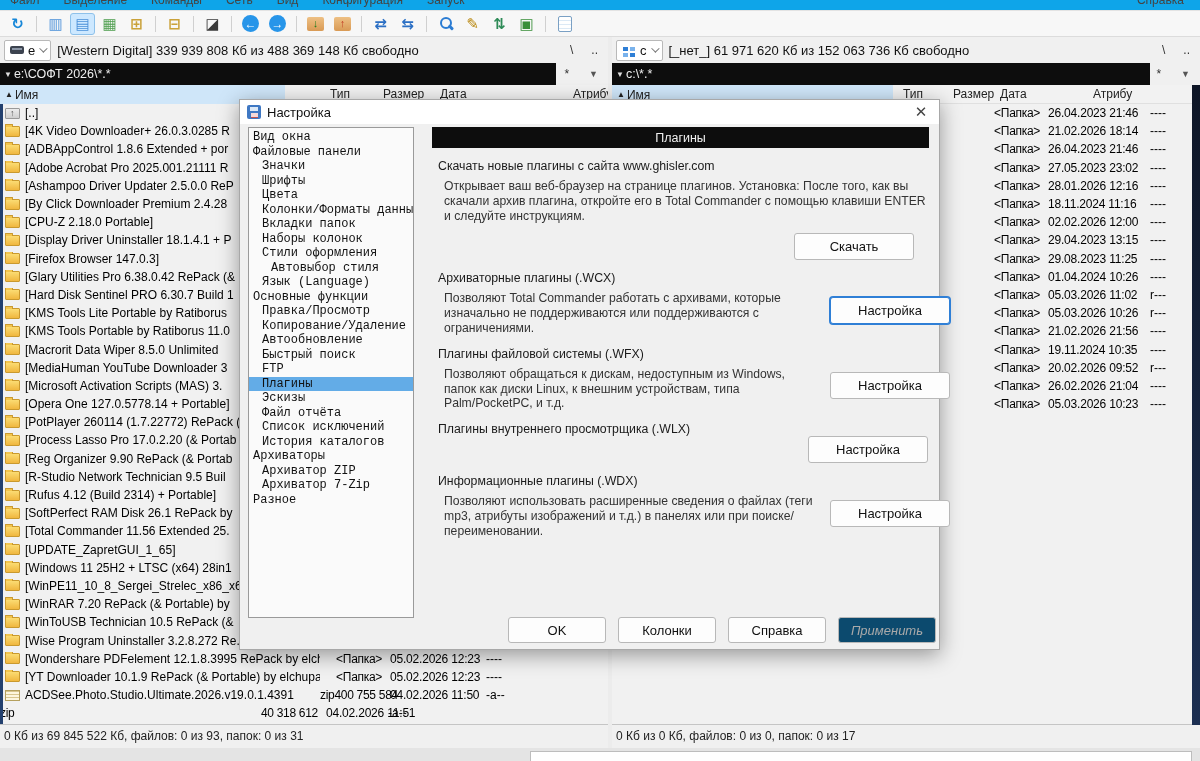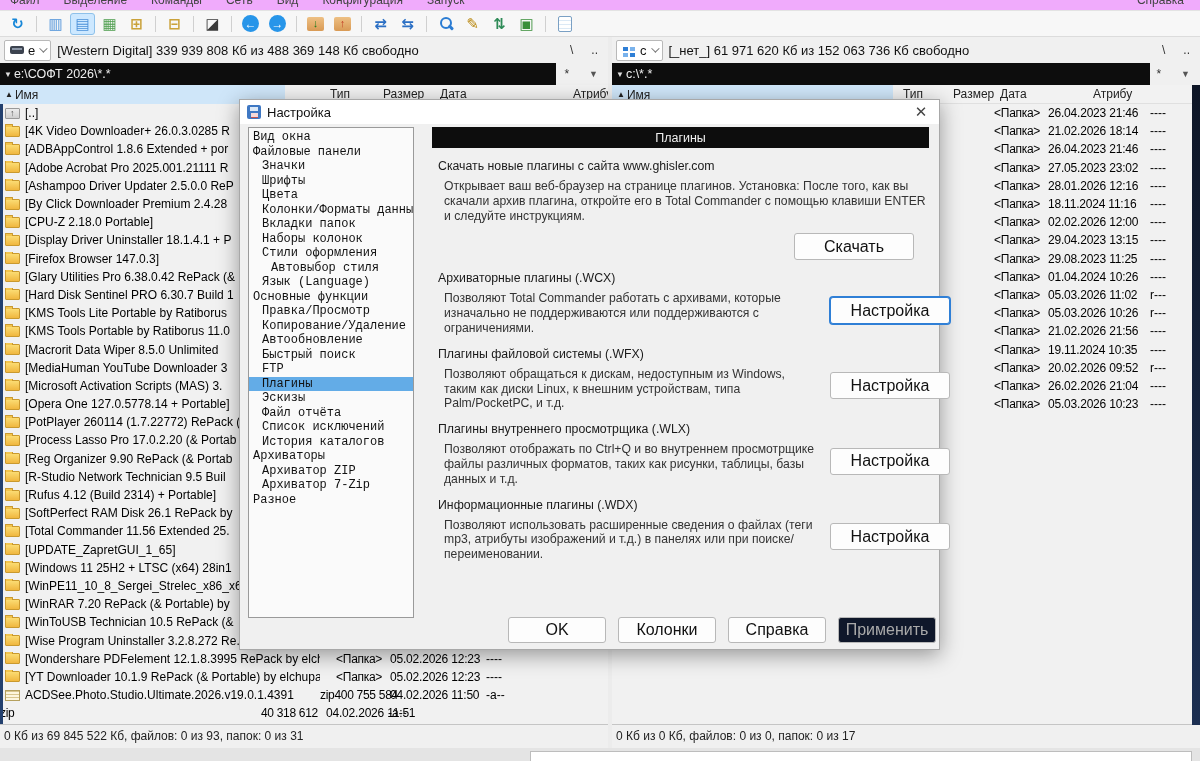--- a/index.html
+++ b/index.html
@@ -1,21 +1,21 @@
 <!DOCTYPE html>
 <html><head>
 <meta charset="utf-8">
 <style>
   * { margin:0; padding:0; box-sizing:border-box; }
   html,body { width:1200px; height:761px; background:#1d2b47; overflow:hidden;
     font-family:"Liberation Sans","DejaVu Sans",sans-serif; }
   .screen { position:relative; width:1200px; height:761px; background:#f0f0f0; overflow:hidden; }
 
   
-  .menubar { position:absolute; left:0; top:0; width:1200px; height:11px; background:#f0abfc;
+  .menubar { position:absolute; left:0; top:0; width:1200px; height:11px; background:#0ea5e9;
     overflow:hidden; border-bottom:1px solid #e3e3e3; }
   .menurow { display:flex; gap:24px; padding-left:10px; margin-top:-7px; font-size:12px; color:#444; }
   .menuhelp { position:absolute; right:16px; top:-7px; font-size:12px; color:#444; }
 
   
   .toolbar { position:absolute; left:0; top:11px; width:1200px; height:26px; background:#f7f7f7;
     border-bottom:1px solid #dcdcdc; display:flex; align-items:center; padding-left:4px; }
   .tbtn { width:25px; height:22px; display:flex; align-items:center; justify-content:center;
     font-size:15px; font-weight:bold; border-radius:3px; margin:0 1px; }
   .tbtn.active { background:#cde8ff; border:1px solid #8ec1ea; }
@@ -128,25 +128,25 @@
     display:flex; align-items:center; justify-content:center; }
   .section { position:relative; padding:0 1px; }
   .sec-h { font-size:12.3px; color:#1a1a1a; margin:11px 0 0 5px; }
   .sec-b { font-size:12.2px; color:#333; line-height:14.8px; margin:6px 0 0 11px; }
   .sec-grid { display:grid; grid-template-columns:1fr 134px; }
   .sec-grid .sec-h { grid-column:1 / span 2; }
   .sec-grid .sec-b { grid-column:1; width:372px; }
   .sec-grid .btn { grid-column:2; align-self:center; justify-self:end; }
   .btnrow1 { display:flex; justify-content:flex-end; margin-top:10px; padding-right:14px; }
   .btn { width:120px; height:27px; background:#fdfdfd; border:1px solid #b8b8b8; border-radius:3px;
-    font-size:16px; color:#111; display:flex; align-items:center; justify-content:center; }
+    font-size:13px; color:#111; display:flex; align-items:center; justify-content:center; }
   .btn.focused { border:1px solid #2f7fd6; box-shadow:0 0 0 1px #2f7fd6; }
   .dlg-buttons { position:absolute; right:3px; bottom:6px; display:flex; gap:12px; }
   .dlg-buttons .btn { width:98px; height:26px; }
-  .btn.disabled { color:#a9a9a9; background:#0f172a; }
+  .btn.disabled { color:#a9a9a9; background:#0c4a6e;font-style:italic; }
 </style>
 </head>
 <body>
 
 <div class="screen" data-name="total-commander-window">
 
   <div class="menubar" data-name="menu-bar">
     <div class="menurow">
 
     <span data-name="menu-item">Файл</span>
@@ -968,27 +968,26 @@
       </div>
 
       <div class="section sec-grid" data-name="wcx-section">
         <div class="sec-h" data-name="section-heading">Архиваторные плагины (.WCX)</div>
         <div class="sec-b" data-name="section-body">Позволяют Total Commander работать с архивами, которые изначально не поддерживаются или поддерживаются с ограничениями.</div>
         <div class="btn focused" data-name="wcx-configure-button">Настройка</div>
       </div>
 
       <div class="section sec-grid" data-name="wfx-section">
         <div class="sec-h" data-name="section-heading">Плагины файловой системы (.WFX)</div>
-        <div class="sec-b" data-name="section-body">Позволяют обращаться к дискам, недоступным из Windows, таким как диски Linux, к внешним устройствам, типа Palm/PocketPC, и т.д.</div>
+        <div class="sec-b" data-name="section-body">Позволяют обращаться к дискам, недоступным из Windows, папок как диски Linux, к внешним устройствам, типа Palm/PocketPC, и т.д.</div>
         <div class="btn" data-name="wfx-configure-button">Настройка</div>
       </div>
 
       <div class="section sec-grid" data-name="wlx-section">
         <div class="sec-h" data-name="section-heading">Плагины внутреннего просмотрщика (.WLX)</div>
-        <div class="sec-b" data-name="section-body">Позволяют отображать по Ctrl+Q и во внутреннем просмотрщике файлы различных форматов, таких как рисунки, таблицы, базы данных и т.д.</div>
         <div class="btn" data-name="wlx-configure-button">Настройка</div>
       </div>
 
       <div class="section sec-grid" data-name="wdx-section">
         <div class="sec-h" data-name="section-heading">Информационные плагины (.WDX)</div>
         <div class="sec-b" data-name="section-body">Позволяют использовать расширенные сведения о файлах (теги mp3, атрибуты изображений и т.д.) в панелях или при поиске/переименовании.</div>
         <div class="btn" data-name="wdx-configure-button">Настройка</div>
       </div>
     </div>
 

